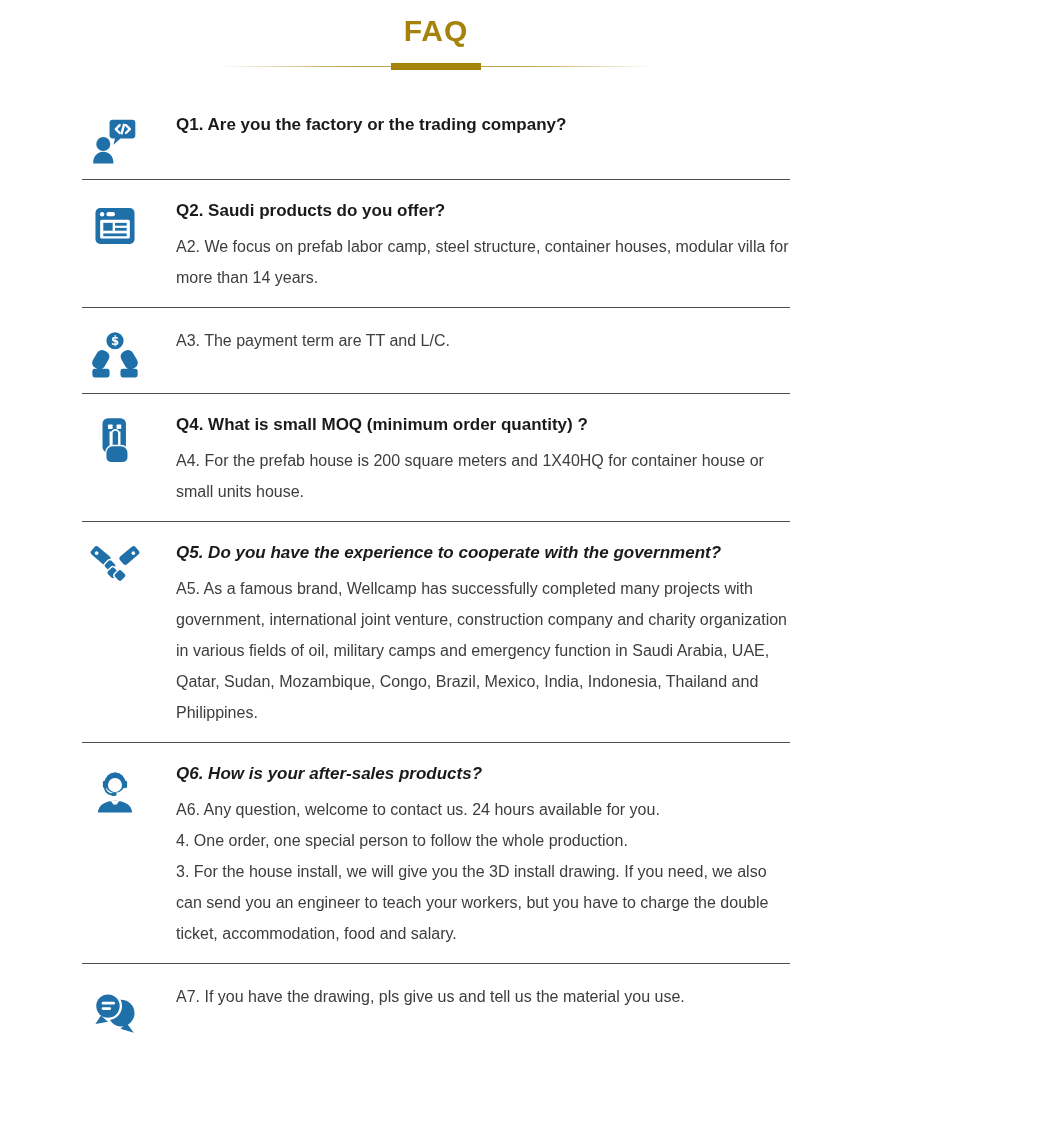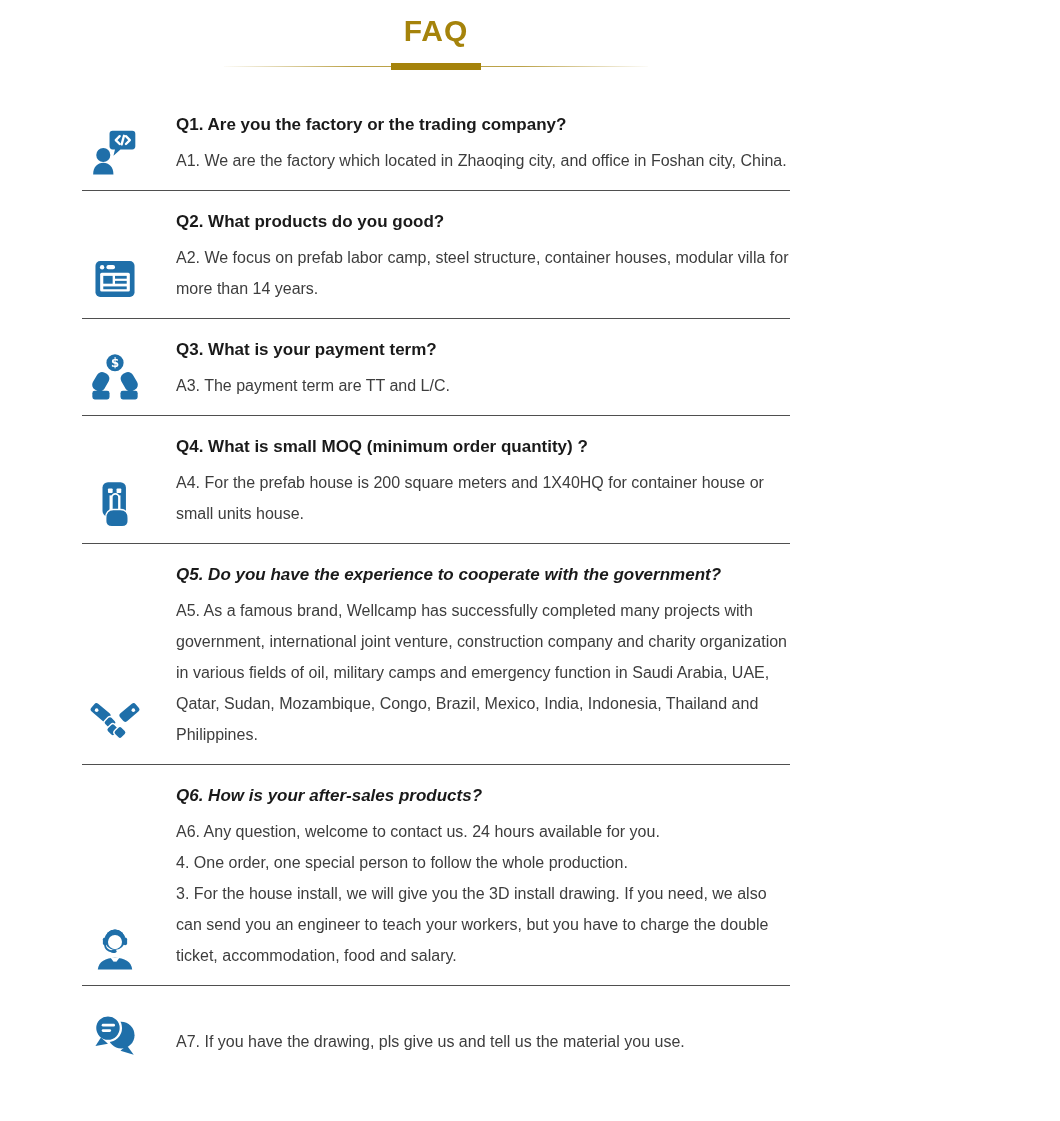--- a/index.html
+++ b/index.html
@@ -37,21 +37,21 @@
     content:'';
     position:absolute;left:50%;top:0;height:7px;width:90px;
     transform:translateX(-50%);
     background:var(--gold,#A5830B);
   }
   .faq-list{
     margin:24px 82px 0;
   }
   .faq-item{
     display:flex;
-    align-items:flex-end;
+    align-items:flex-start;
     padding:17px 0 14px;
     border-bottom:1px solid #4f4f4f;
   }
   .faq-item.last{border-bottom:none;}
   .icon-col{
     width:94px;
     flex-shrink:0;
     padding-top:4px;
     padding-left:8px;
     box-sizing:border-box;
@@ -90,38 +90,35 @@
                 <path d="M4 62 c0 -10 6 -15 13 -15 s13 5 13 15 z"></path>
               </g>
               <g stroke="#fff" stroke-width="3" fill="none" stroke-linecap="round" stroke-linejoin="round">
                 <polyline points="38,13 33,18 38,23"></polyline>
                 <polyline points="46,13 51,18 46,23"></polyline>
                 <line x1="43.5" y1="12.5" x2="40.5" y2="23.5"></line>
               </g>
             </svg></span></div>
         <div class="text-col">
           <h3 class="question">Q1. Are you the factory or the trading company?</h3>
-          <div class="answer">
-            <p>A1. We are the factory which located in Zhaoqing city, and office in Foshan city, China.</p>
-          </div>
         </div>
       </div>
       <div class="faq-item">
         <div class="icon-col"><span><svg viewBox="0 0 64 64" width="50" height="50">
               <rect x="7" y="9" width="50" height="46" rx="6" fill="currentColor"></rect>
               <circle cx="15.5" cy="17" r="2.8" fill="#fff"></circle>
               <rect x="21" y="14.2" width="11" height="5.3" rx="2.6" fill="#fff"></rect>
               <rect x="13" y="24" width="38" height="24" rx="2" fill="#fff"></rect>
               <rect x="17" y="28" width="12" height="10" fill="currentColor"></rect>
               <rect x="32" y="28" width="15" height="3.6" fill="currentColor"></rect>
               <rect x="32" y="34.4" width="15" height="3.6" fill="currentColor"></rect>
               <rect x="17" y="41.5" width="30" height="3.6" fill="currentColor"></rect>
             </svg></span></div>
         <div class="text-col">
-          <h3 class="question">Q2. What products do you good?</h3>
+          <h3 class="question">Q2. Saudi products do you offer?</h3>
           <div class="answer">
             <p>A2. We focus on prefab labor camp, steel structure, container houses, modular villa for more than 14 years.</p>
           </div>
         </div>
       </div>
       <div class="faq-item">
         <div class="icon-col"><span><svg viewBox="0 0 64 64" width="50" height="50">
               <g fill="currentColor">
                 <circle cx="32" cy="15" r="11"></circle>
                 <g transform="rotate(30 14 40)">
@@ -129,21 +126,20 @@
                 </g>
                 <rect x="3" y="51" width="22" height="11" rx="3"></rect>
                 <g transform="rotate(-30 50 40)">
                   <rect x="42" y="27" width="17" height="25" rx="7"></rect>
                 </g>
                 <rect x="39" y="51" width="22" height="11" rx="3"></rect>
               </g>
               <text x="32" y="20.5" font-size="15" font-weight="bold" fill="#fff" text-anchor="middle" font-family="DejaVu Sans, sans-serif">$</text>
             </svg></span></div>
         <div class="text-col">
-          <h3 class="question">Q3. What is your payment term?</h3>
           <div class="answer">
             <p>A3. The payment term are TT and L/C.</p>
           </div>
         </div>
       </div>
       <div class="faq-item">
         <div class="icon-col"><span><svg viewBox="0 0 64 64" width="50" height="50">
               <rect x="16" y="4" width="30" height="44" rx="7" fill="currentColor"></rect>
               <rect x="23" y="12" width="6" height="6" rx="1" fill="#fff"></rect>
               <rect x="34" y="12" width="6" height="6" rx="1" fill="#fff"></rect>

